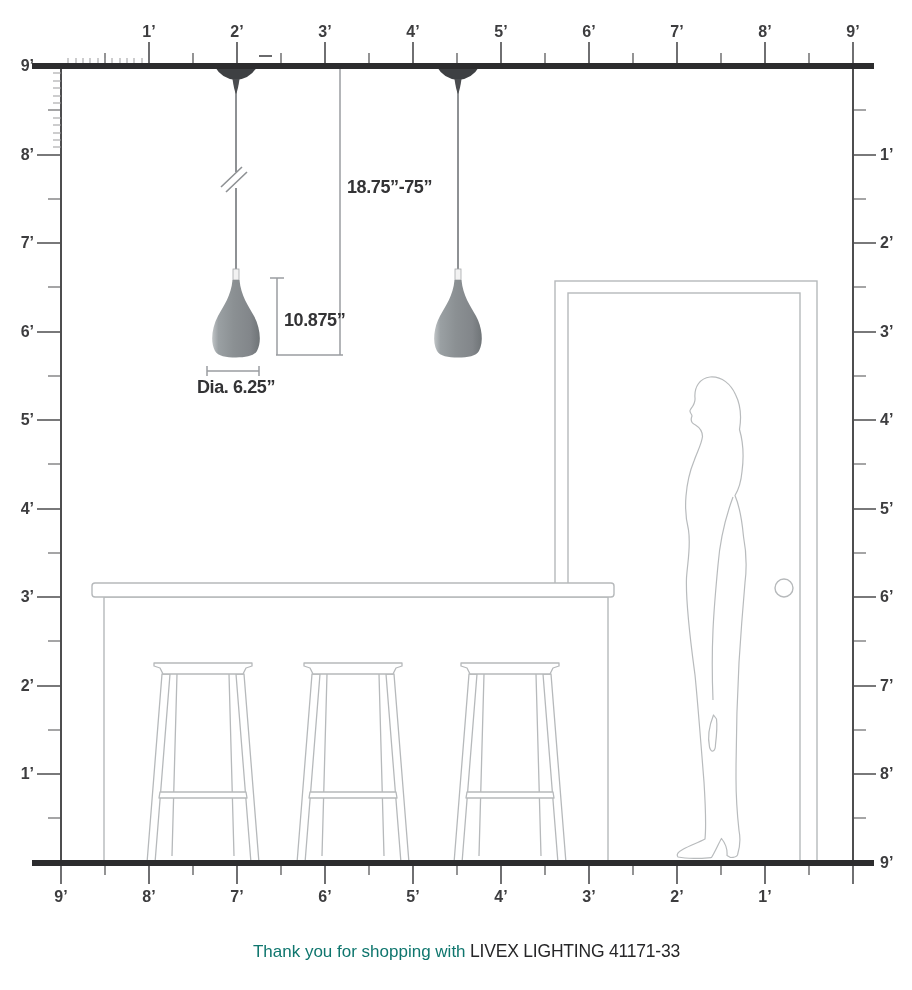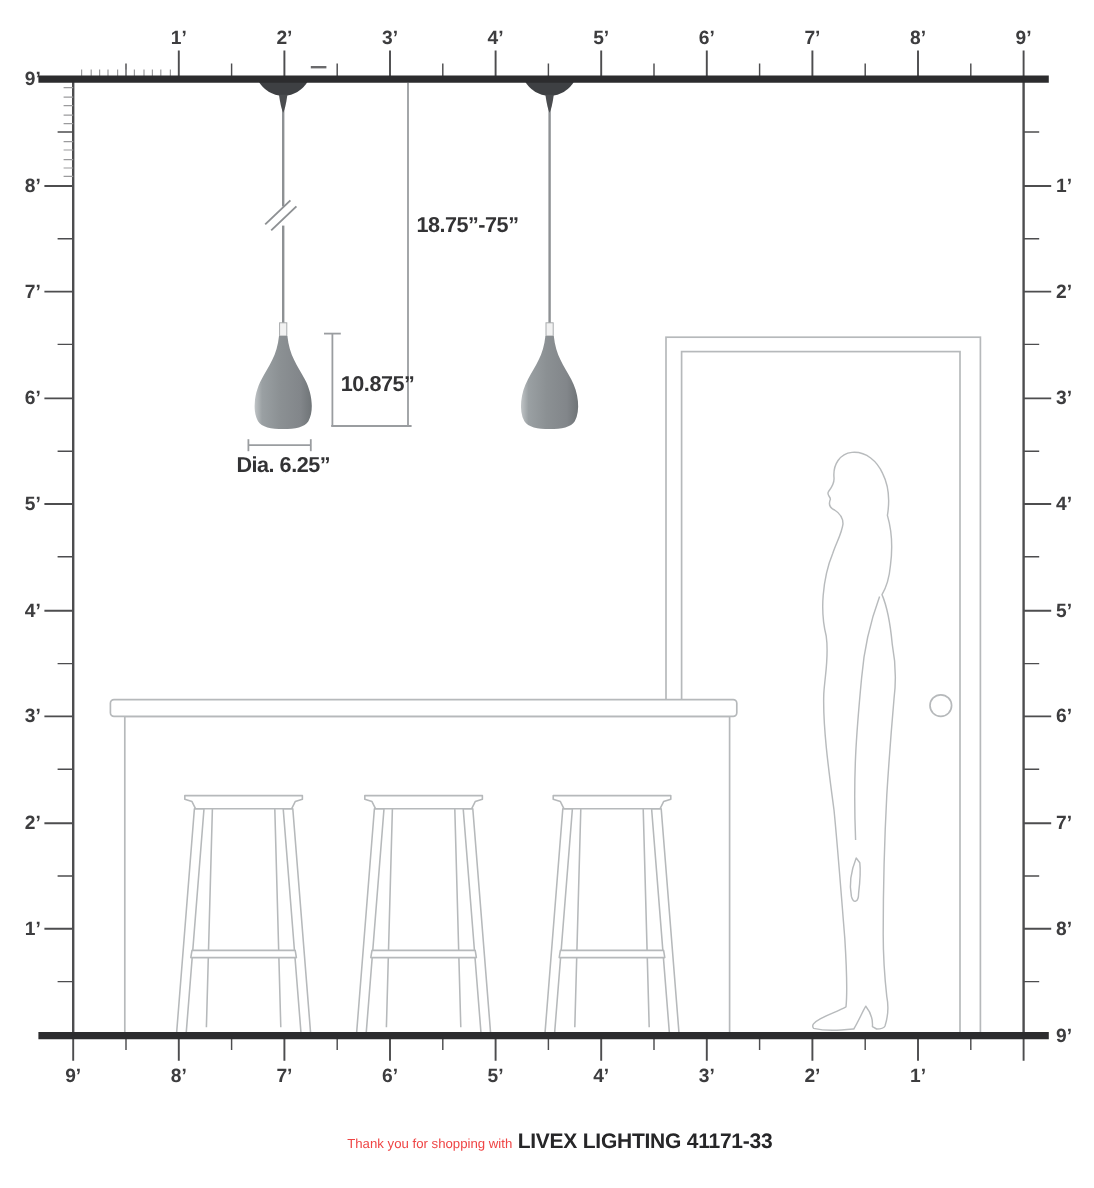--- a/index.html
+++ b/index.html
@@ -2,22 +2,22 @@
 <html><head>
 <meta charset="utf-8">
 <style>
   html,body{margin:0;padding:0;background:#ffffff;}
   .canvas{position:relative;width:912px;height:990px;background:#ffffff;overflow:hidden;
           font-family:"Liberation Sans", sans-serif;}
   .diagram-svg{position:absolute;left:0;top:0;}
   .rl{font-size:16px;font-weight:600;fill:#3d3d3f;}
   .dim{font-size:18px;font-weight:700;fill:#333335;letter-spacing:-0.4px;}
   .caption{position:absolute;left:0;top:941px;width:100%;text-align:center;}
-  .caption .prefix{color:#ef4444;font-size:11px;margin-left:21px;}
-  .caption .brand{color:#262628;font-size:17.5px;font-weight:bold;letter-spacing:-0.2px;}
+  .caption .prefix{color:#0f766e;font-size:17px;margin-left:21px;}
+  .caption .brand{color:#262628;font-size:17.5px;font-weight:normal;letter-spacing:-0.2px;}
 </style>
 </head>
 <body>
 
 <div class="canvas">
 <svg class="diagram-svg" width="912" height="990" viewBox="0 0 912 990">
 
   <defs>
     <linearGradient id="shadeGrad" x1="0" y1="0" x2="1" y2="0">
       <stop offset="0" stop-color="#c0c4c6"></stop>

